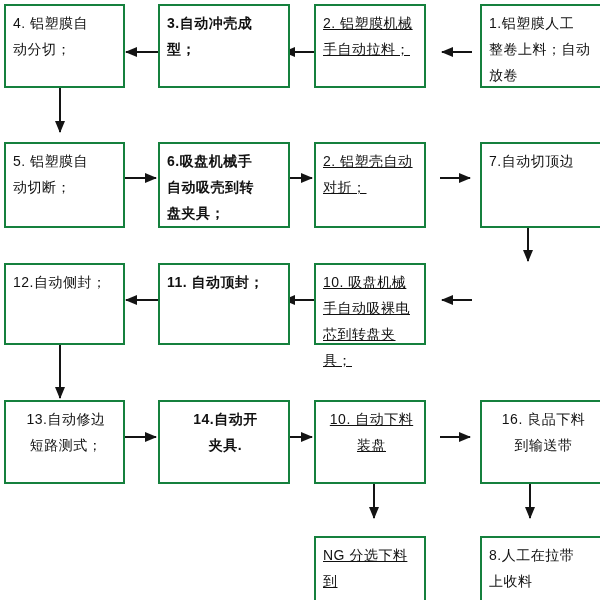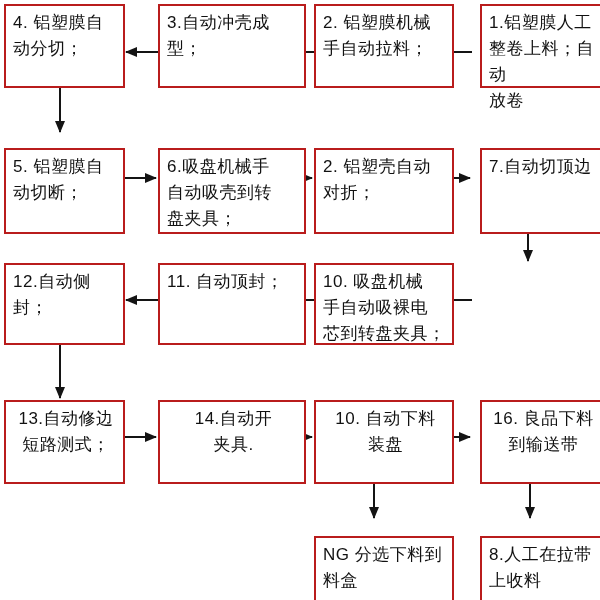--- a/index.html
+++ b/index.html
@@ -16,35 +16,35 @@
   .arrows {
     position: absolute;
     left: 0; top: 0;
     width: 600px; height: 600px;
     pointer-events: none;
   }
   .box {
     position: absolute;
     box-sizing: border-box;
     background: #ffffff;
-    border: 2px solid #b91c1c;
+    border: 2px solid #15803d;
     padding: 4px 4px 0 7px;
-    font-size: 17px;
+    font-size: 14px;
     line-height: 26px;
     white-space: pre-wrap;
     letter-spacing: 0.5px;
   }
   
   .cA { left: 4px;   width: 121px; }
-  .cB { left: 158px; width: 148px; }
-  .cC { left: 314px; width: 140px; }
+  .cB { left: 158px; width: 132px; font-weight: bold; }
+  .cC { left: 314px; width: 112px; text-decoration: underline; }
   .cD { left: 472px; width: 124px; margin-left: 8px; }
   
   .r1 { top: 4px;   height: 84px; }
-  .r2 { top: 148px; height: 86px; }
+  .r2 { top: 142px; height: 86px; }
   .r3 { top: 263px; height: 82px; }
   .r4 { top: 400px; height: 84px; text-align: center; }
   .r5 { top: 536px; height: 78px; }
   .edge { stroke: #141414; stroke-width: 2; }
 </style>
 </head>
 <body>
 
 <div class="stage">
 

